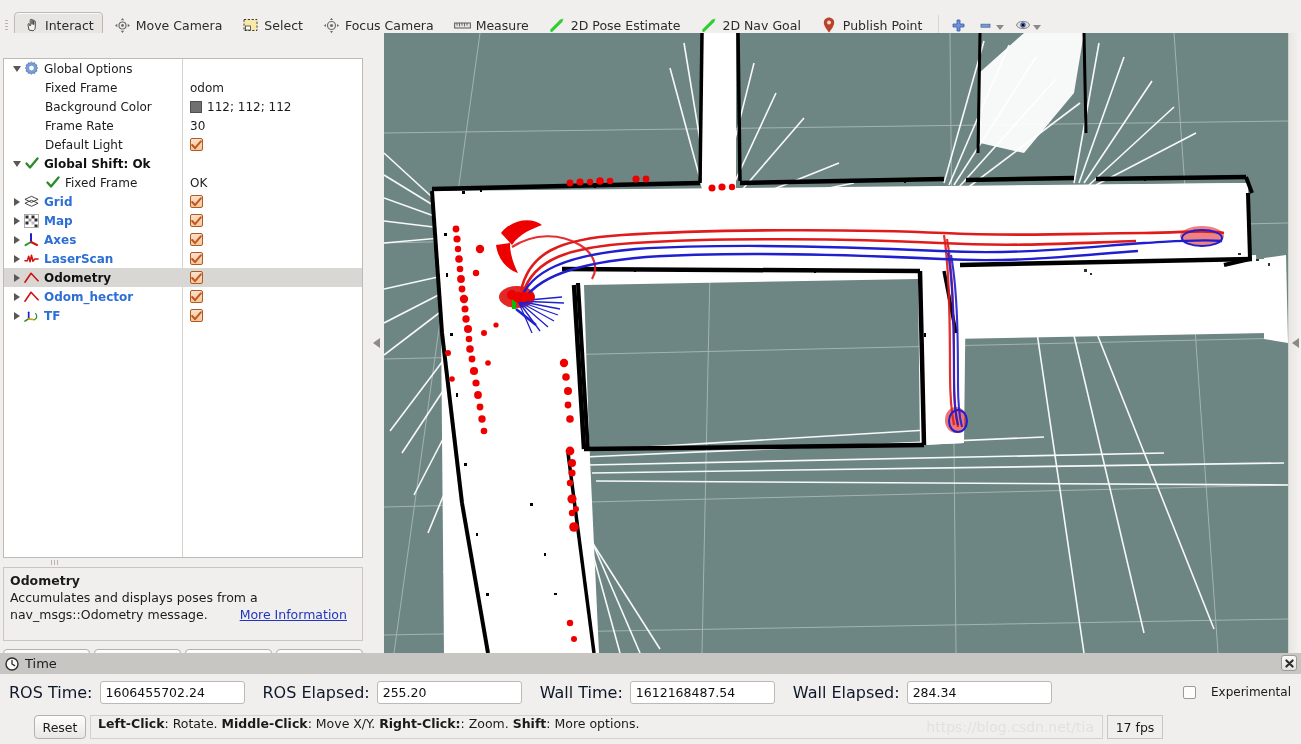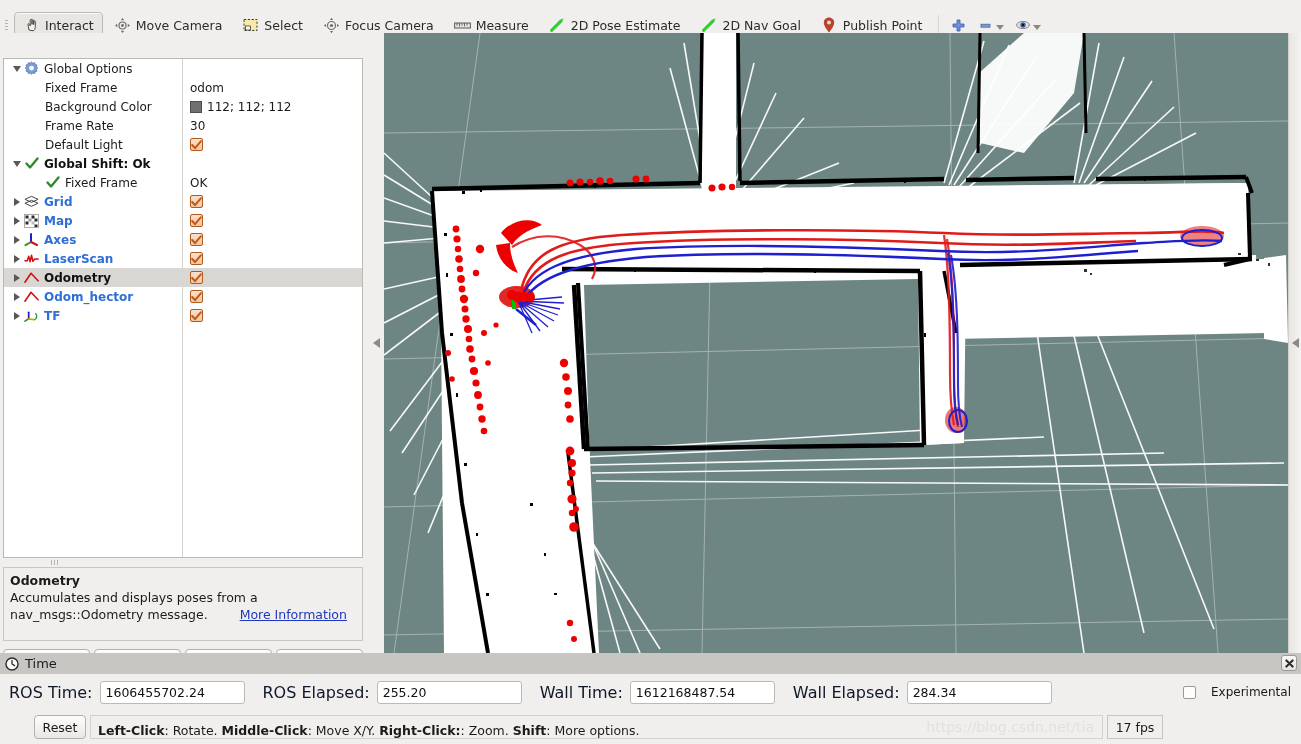--- a/index.html
+++ b/index.html
@@ -174,21 +174,21 @@
     display: flex; align-items: center; padding: 0 4px; margin-left: 30px;
   }
   #reset-btn {
     width: 52px; height: 24px; border: 1px solid #b4b1ac; border-radius: 4px;
     background: linear-gradient(#fdfdfc, #e9e7e3); font-size: 12.5px;
     display: flex; align-items: center; justify-content: center; flex: 0 0 auto;
   }
   #hint-box {
     flex: 1; height: 24px; margin-left: 4px; margin-right: 4px;
     border: 1px solid #d4d1cd; background: #f0efed;
-    display: flex; align-items: flex-end; padding-left: 7px;
+    display: flex; align-items: flex-start; padding-left: 7px;
     font-size: 12.5px; color: #1a1a1a; position: relative; overflow: hidden;
   }
   #hint-box b { font-weight: bold; }
   #watermark {
     position: absolute; right: 8px; top: 3px;
     color: #e2e1df; font-size: 14px; white-space: nowrap;
     font-family: "DejaVu Sans", "Liberation Sans", sans-serif;
   }
   #fps-box {
     width: 56px; height: 24px; border: 1px solid #c9c6c1; background: #f0efed;

